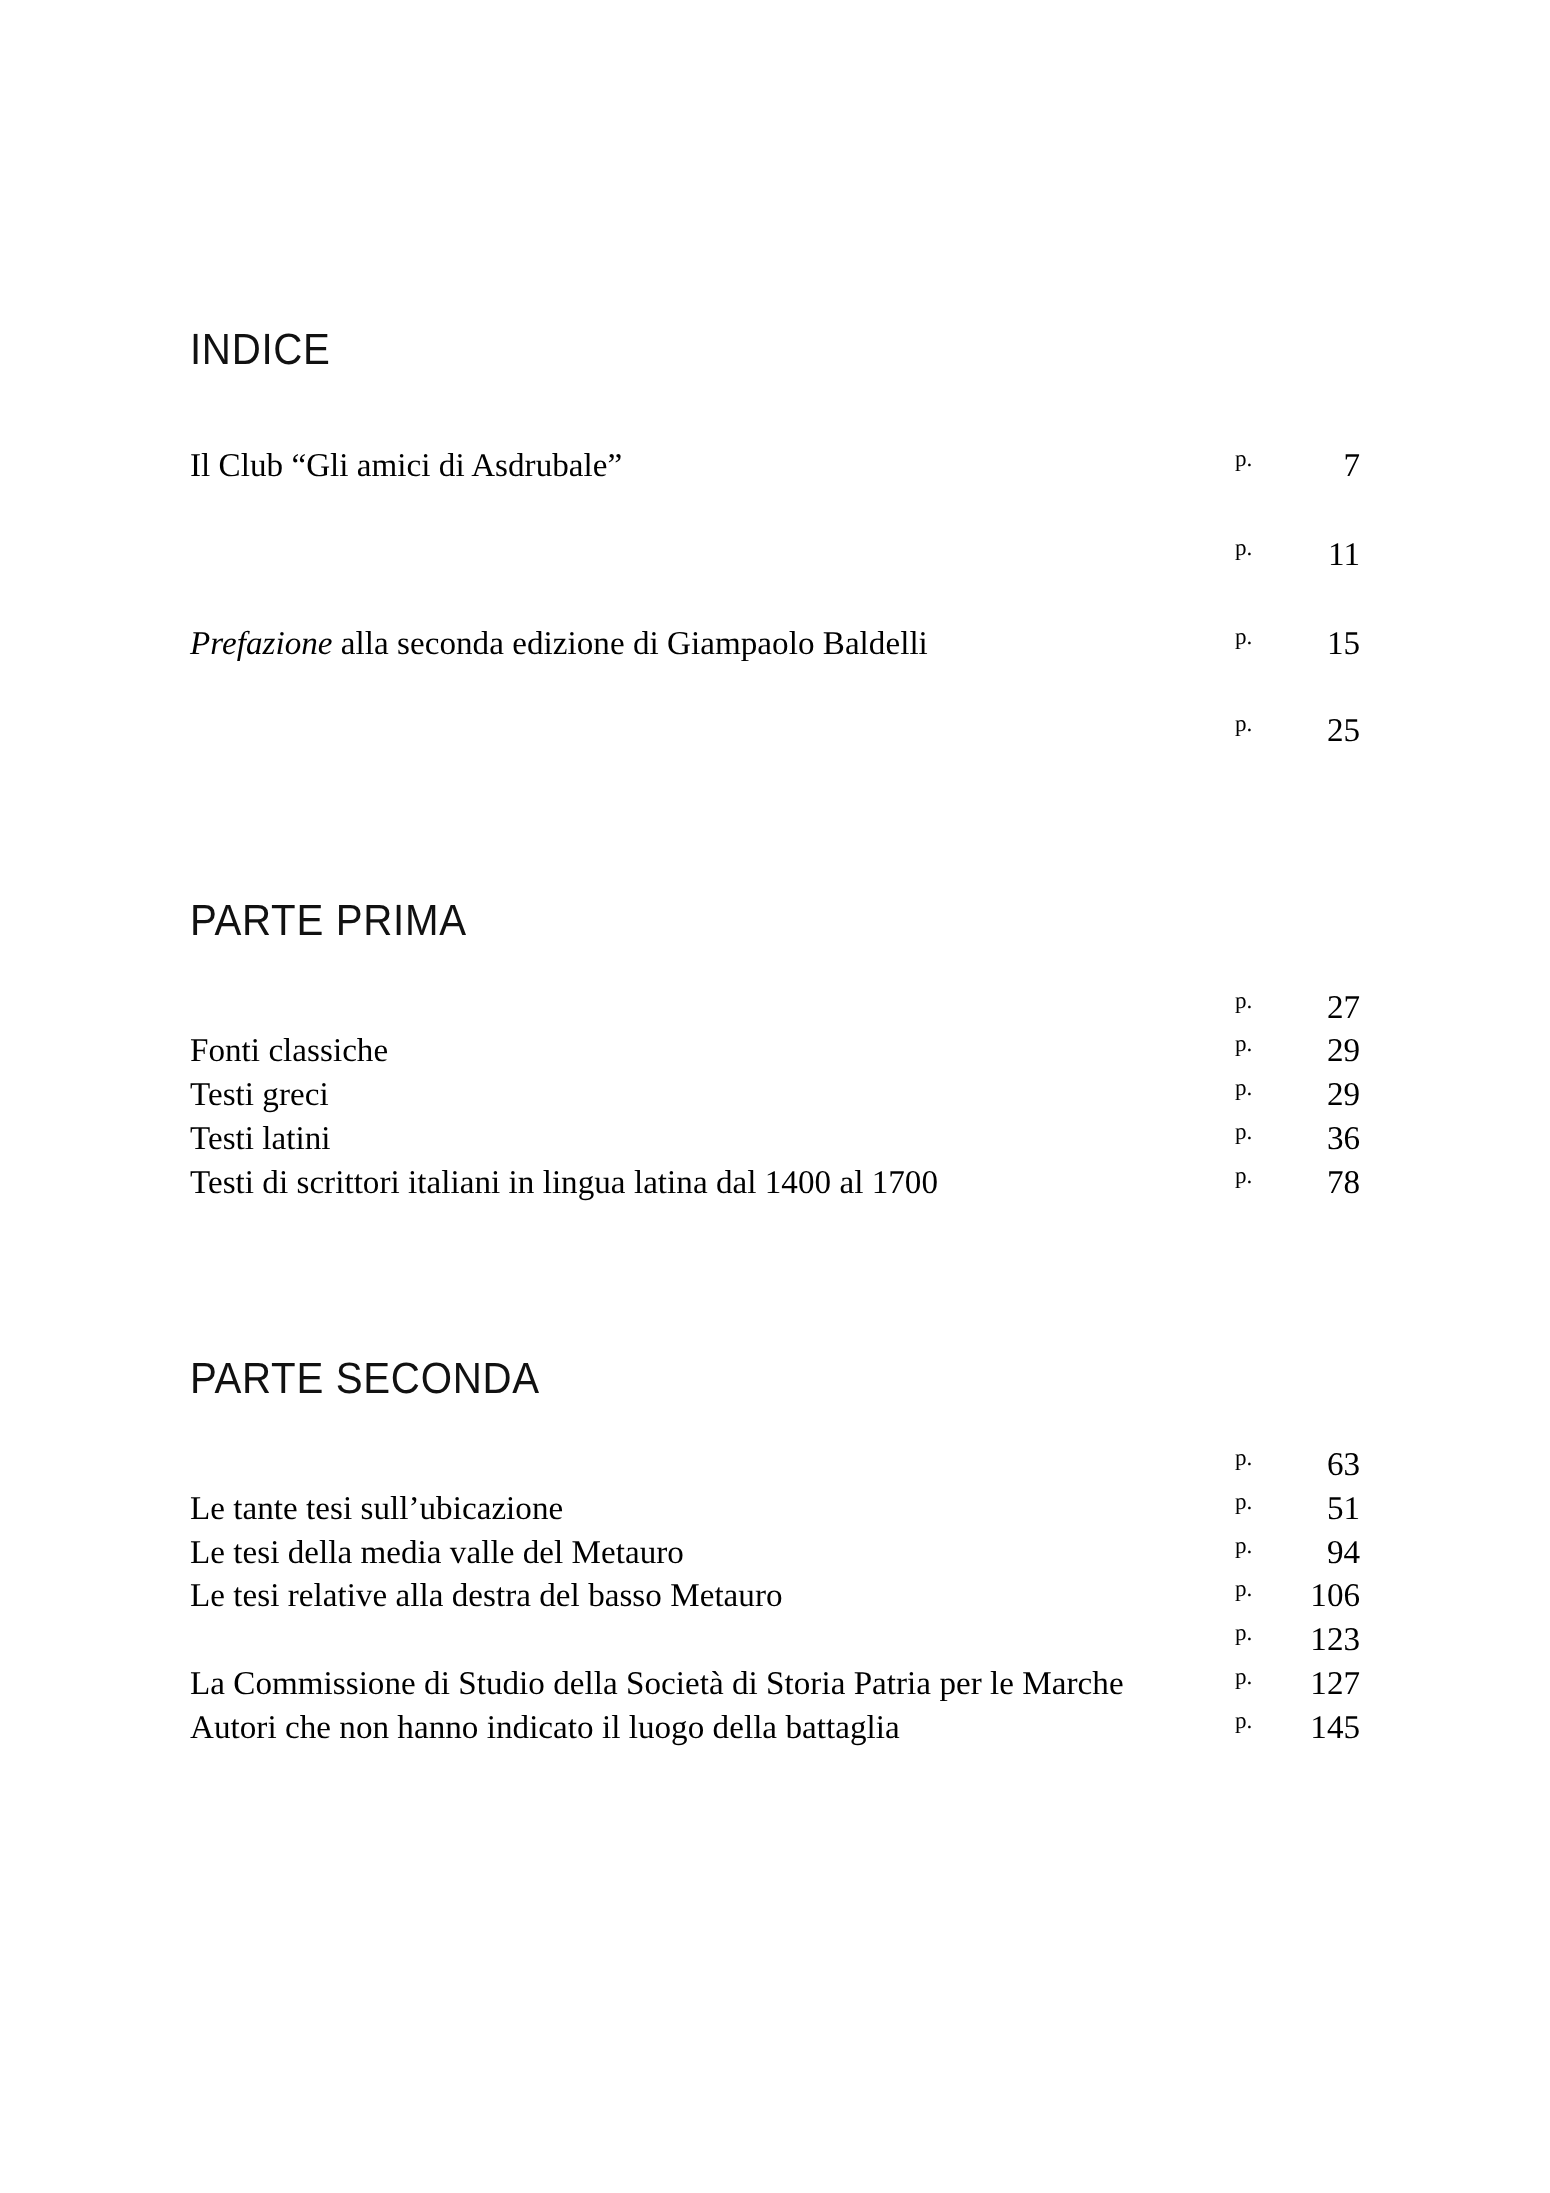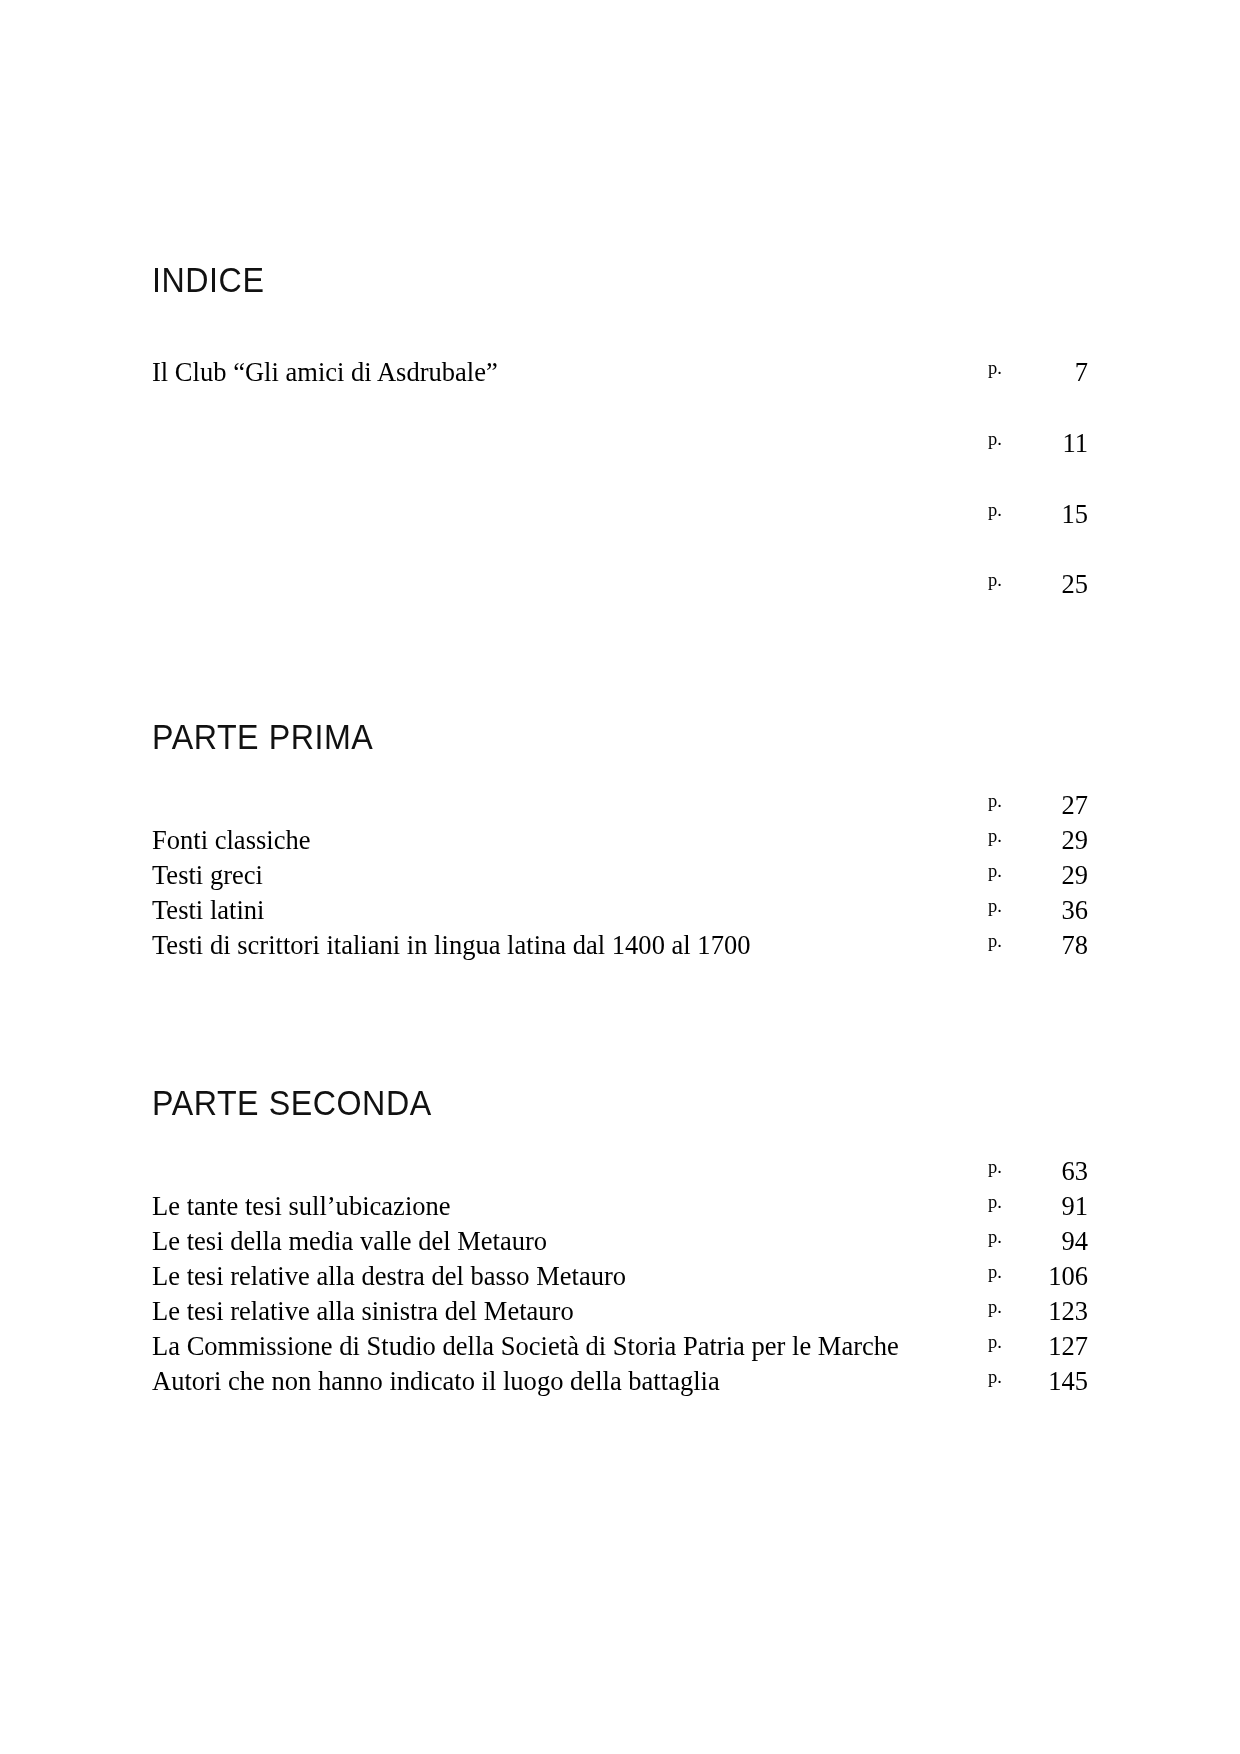--- a/index.html
+++ b/index.html
@@ -128,20 +128,21 @@
           <span class="toc-filler"></span>
           <span class="toc-p">p.</span>
           <span class="toc-page">7</span>
         </div>
         <div class="toc-row">
           <span class="toc-filler"></span>
           <span class="toc-p">p.</span>
           <span class="toc-page">11</span>
         </div>
         <div class="toc-row">
+          <span class="toc-title"><em>Prefazione</em> alla seconda edizione di Giampaolo Baldelli</span>
           <span class="toc-filler"></span>
           <span class="toc-p">p.</span>
           <span class="toc-page">15</span>
         </div>
         <div class="toc-row">
           <span class="toc-filler"></span>
           <span class="toc-p">p.</span>
           <span class="toc-page">25</span>
         </div>
       </div>
@@ -193,36 +194,35 @@
     <div class="toc-group group-part" id="group-parte-seconda">
         <div class="toc-row">
           <span class="toc-filler"></span>
           <span class="toc-p">p.</span>
           <span class="toc-page">63</span>
         </div>
         <div class="toc-row">
           <span class="toc-title">Le tante tesi sull’ubicazione</span>
           <span class="toc-filler"></span>
           <span class="toc-p">p.</span>
-          <span class="toc-page">91</span>
+          <span class="toc-page">51</span>
         </div>
         <div class="toc-row">
           <span class="toc-title">Le tesi della media valle del Metauro</span>
           <span class="toc-filler"></span>
           <span class="toc-p">p.</span>
           <span class="toc-page">94</span>
         </div>
         <div class="toc-row">
           <span class="toc-title">Le tesi relative alla destra del basso Metauro</span>
           <span class="toc-filler"></span>
           <span class="toc-p">p.</span>
           <span class="toc-page">106</span>
         </div>
         <div class="toc-row">
-          <span class="toc-title">Le tesi relative alla sinistra del Metauro</span>
           <span class="toc-filler"></span>
           <span class="toc-p">p.</span>
           <span class="toc-page">123</span>
         </div>
         <div class="toc-row">
           <span class="toc-title">La Commissione di Studio della Società di Storia Patria per le Marche</span>
           <span class="toc-filler"></span>
           <span class="toc-p">p.</span>
           <span class="toc-page">127</span>
         </div>

